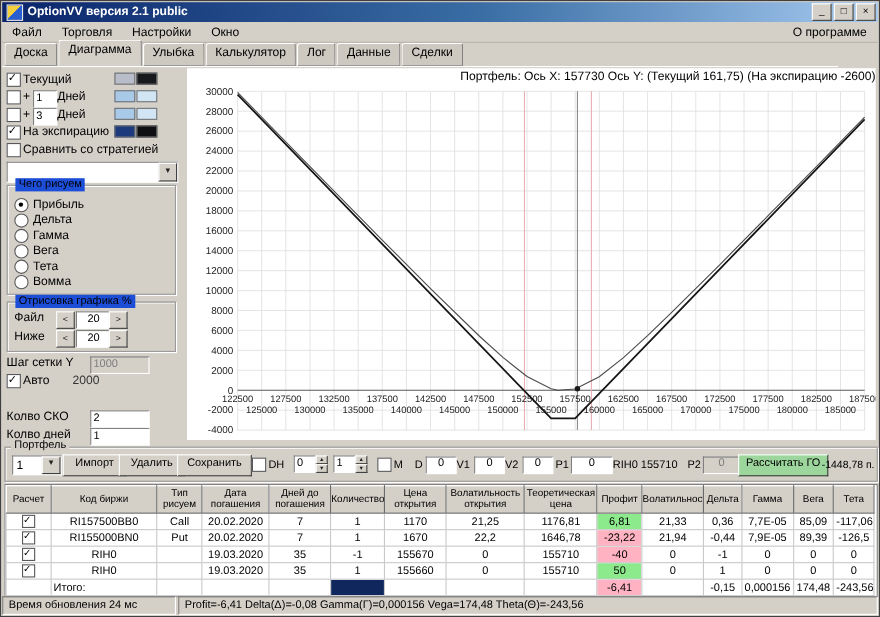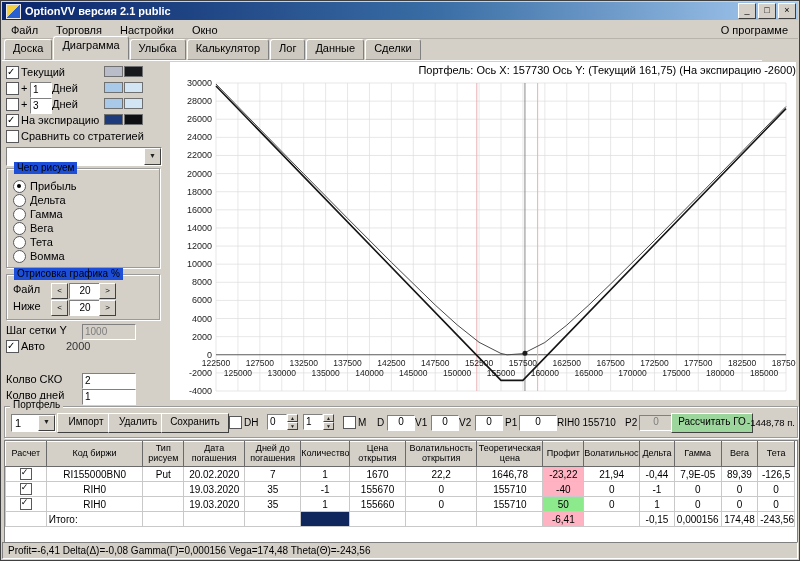--- a/index.html
+++ b/index.html
@@ -410,20 +410,37 @@
           <th>Волатильность</th>
           <th>Дельта</th>
           <th>Гамма</th>
           <th>Вега</th>
           <th>Тета</th>
         </tr>
       </thead>
     <tbody>
         <tr>
           <td><span class="tcb checked"></span></td>
+          <td>RI157500BB0</td>
+          <td>Call</td>
+          <td>20.02.2020</td>
+          <td>7</td>
+          <td>1</td>
+          <td>1170</td>
+          <td>21,25</td>
+          <td>1176,81</td>
+          <td class="cell-green">6,81</td>
+          <td>21,33</td>
+          <td>0,36</td>
+          <td>7,7E-05</td>
+          <td>85,09</td>
+          <td>-117,06</td>
+        </tr>
+        <tr>
+          <td><span class="tcb checked"></span></td>
           <td>RI155000BN0</td>
           <td>Put</td>
           <td>20.02.2020</td>
           <td>7</td>
           <td>1</td>
           <td>1670</td>
           <td>22,2</td>
           <td>1646,78</td>
           <td class="cell-red">-23,22</td>
           <td>21,94</td>
@@ -481,14 +498,15 @@
           <td>-0,15</td>
           <td>0,000156</td>
           <td>174,48</td>
           <td>-243,56</td>
         </tr>
       </tbody>
   </table>
 </div>
 
 <div class="status">
+  <span class="status-cell first">Время обновления 24 мс</span>
   <span class="status-cell rest">Profit=-6,41 Delta(Δ)=-0,08 Gamma(Γ)=0,000156 Vega=174,48 Theta(Θ)=-243,56</span>
 </div>
 
 </body></html>

